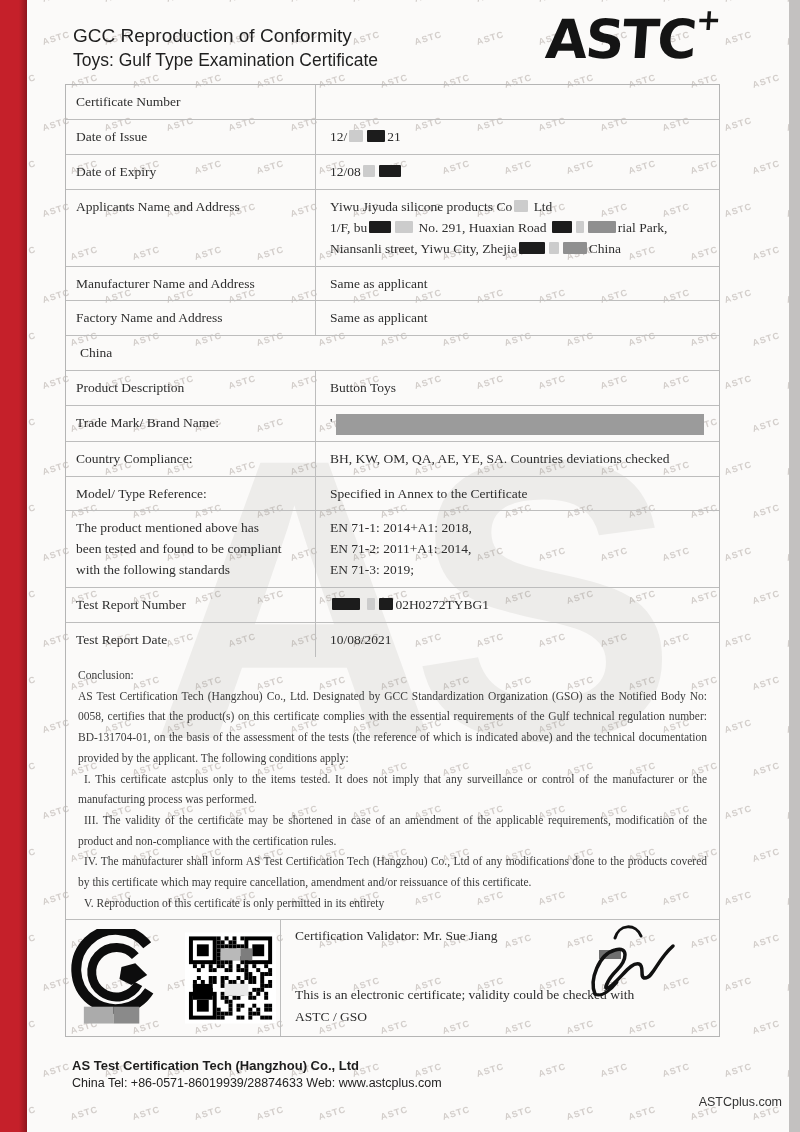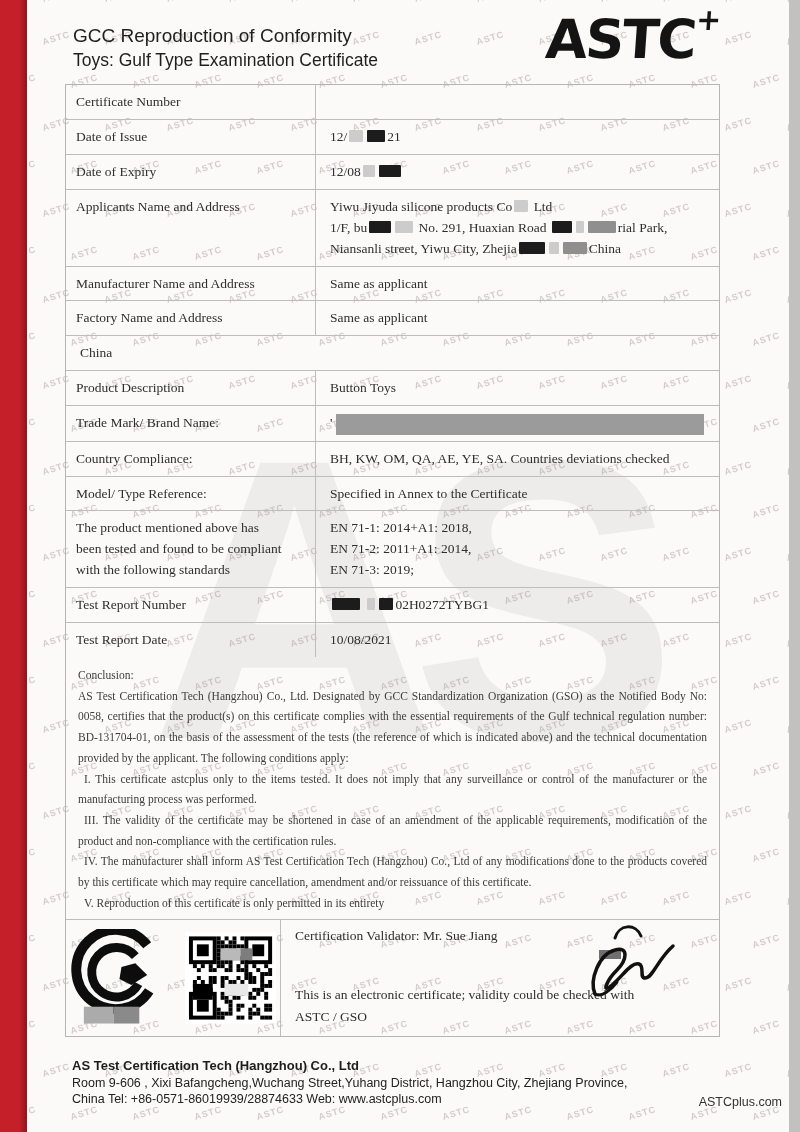--- a/index.html
+++ b/index.html
@@ -743,16 +743,15 @@
           <div>This is an electronic certificate; validity could be checked with</div>
           <div>ASTC / GSO</div>
         </div>
       </div>
     </div>
   </div>
 </div>
 
 <div class="footer">
   <div class="f-b">AS Test Certification Tech  (Hangzhou)  Co., Ltd</div>
-  <div class="f-n">Room 9-606 , Xixi Bafangcheng,Wuchang Street,Yuhang District, Hangzhou City, Zhejiang Province,</div>
   <div class="f-n">China Tel: +86-0571-86019939/28874633 Web: www.astcplus.com</div>
 </div>
 <div class="corner">ASTCplus.com</div>
 
 </body></html>

